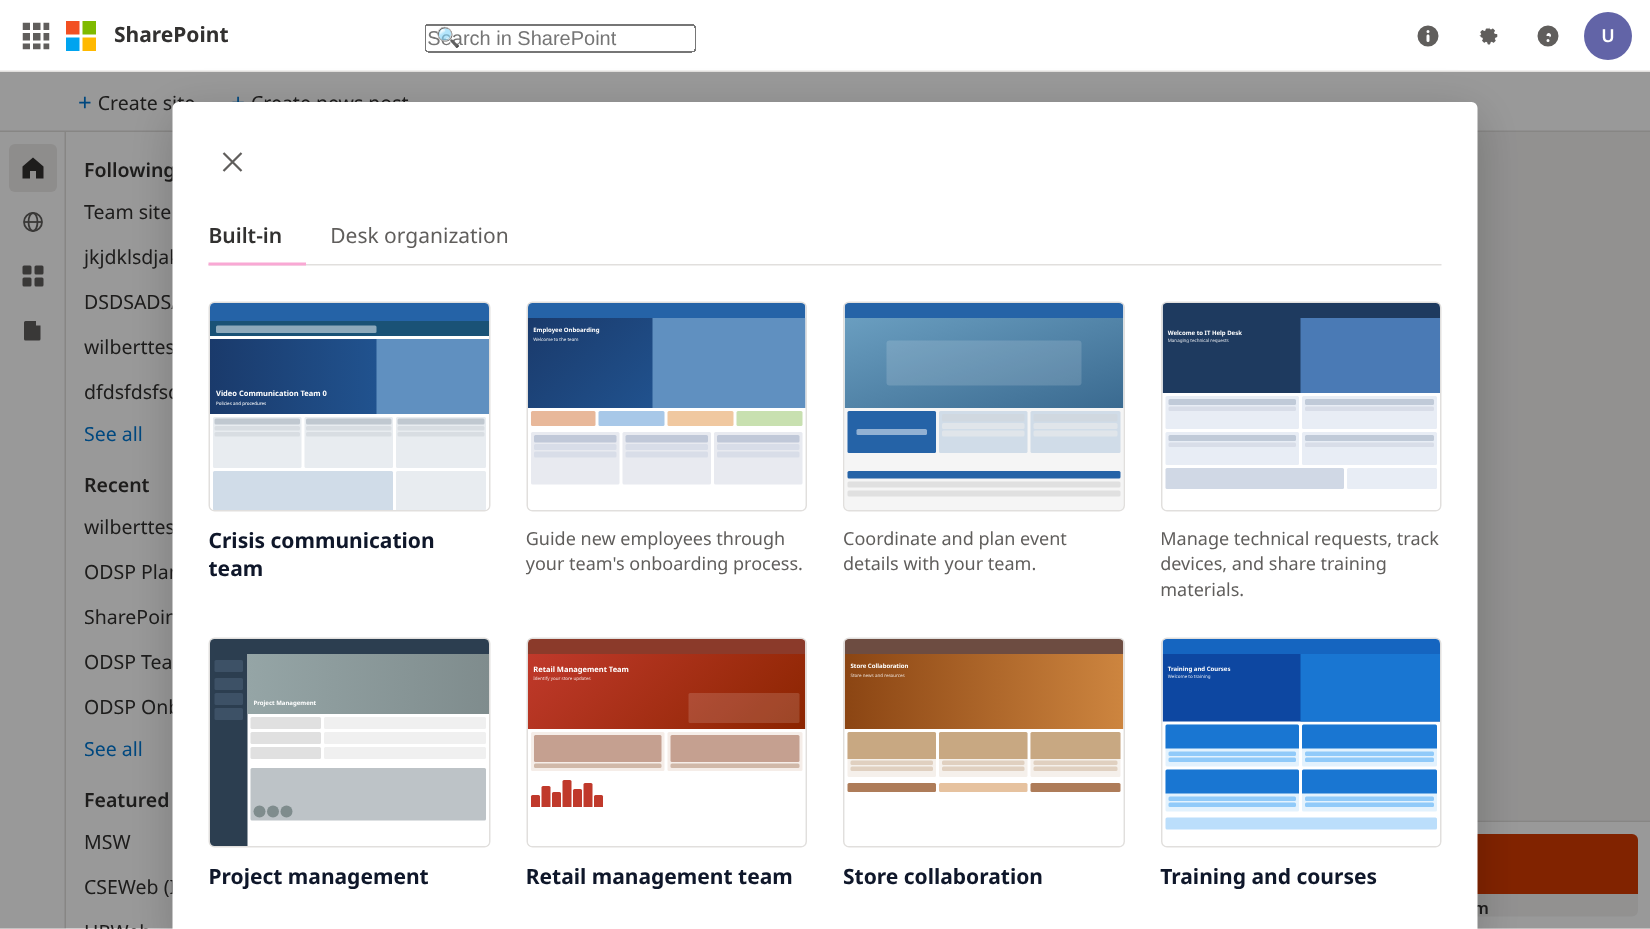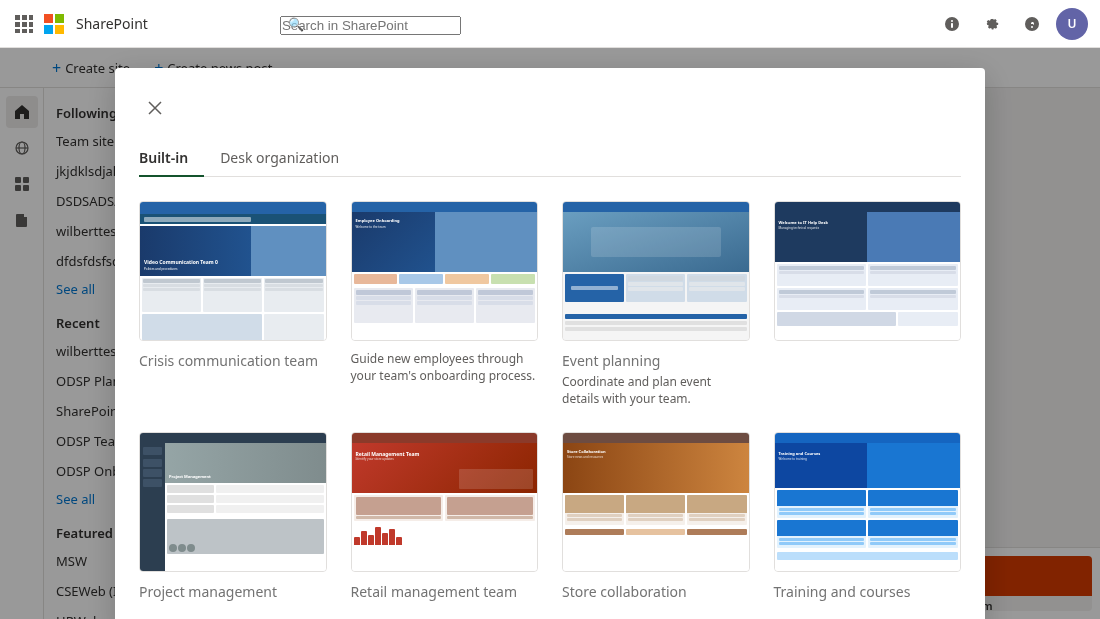--- a/index.html
+++ b/index.html
@@ -27,21 +27,21 @@
     .topbar-grid-icon {
       width: 24px; height: 24px;
       display: flex; align-items: center; justify-content: center;
       cursor: pointer;
     }
     .ms-logo-wrap { display: grid; grid-template-columns: 9px 9px; gap: 2px; width: 20px; height: 20px; }
     .topbar-app-name {
       font-size: 14px;
       color: #323130;
       margin-left: 4px;
-      font-weight: 400;
+      font-weight: 700;
     }
     .topbar-search-wrap {
       position: relative;
       flex: 1;
       max-width: 400px;
       margin: 0 auto;
     }
     .topbar-search-wrap .search-ico {
       position: absolute;
       left: 8px;
@@ -219,21 +219,21 @@
       font-size: 14px;
       color: #605e5c;
       cursor: pointer;
       position: relative;
       border-bottom: 2px solid transparent;
       margin-bottom: -1px;
     }
     .modal-tab.active {
       color: #323130;
       font-weight: 600;
-      border-bottom: 2px solid #14532d;
+      border-bottom: 2px solid #f9a8d4;
     }
     .modal-tab:first-child {
       padding-left: 0;
     }
 
     
     .template-grid {
       display: grid;
       grid-template-columns: repeat(4, 1fr);
       gap: 24px;
@@ -246,22 +246,22 @@
       height: 140px;
       border-radius: 4px;
       overflow: hidden;
       margin-bottom: 10px;
       border: 1px solid #e1dfdd;
       position: relative;
       background: #f8f8f8;
     }
     .template-name {
       font-size: 14px;
-      font-weight: 400;
-      color: #737373;
+      font-weight: 700;
+      color: #0f172a;
       margin-bottom: 4px;
     }
     .template-desc {
       font-size: 12px;
       color: #605e5c;
       line-height: 1.4;
     }
 
     
     .preview {
@@ -647,21 +647,20 @@
                 <div style="height:4px;background:#e0e5ea;border-radius:1px;margin:0 2px"></div>
               </div>
             </div>
             <div class="rows" style="padding:2px 2px 0">
               <div class="row-line" style="background:#2563a7;height:5px"></div>
               <div class="row-line"></div>
               <div class="row-line"></div>
             </div>
           </div>
         </div>
-        <div class="template-name">Event planning</div>
         <div class="template-desc">Coordinate and plan event details with your team.</div>
       </div>
 
       <div class="template-card">
         <div class="template-thumb">
           <div class="preview preview-ithelp">
             <div class="top-bar" style="background:#1e3a5f"></div>
             <div class="hero" style="height:50px;background:#1e3a5f">
               <div class="hero-img"></div>
               <div style="position:absolute;left:4px;top:8px;color:#fff;font-size:4px;font-weight:bold;line-height:1.3">Welcome to IT Help Desk<br><span style="font-size:3px;font-weight:normal;opacity:0.85">Managing technical requests</span></div>
@@ -683,20 +682,21 @@
                 <div style="height:4px;background:#c0cad8;border-radius:1px;margin-bottom:1px"></div>
                 <div style="height:3px;background:#d8dde8;border-radius:1px"></div>
               </div>
             </div>
             <div style="display:flex;gap:2px;padding:0 2px">
               <div style="height:14px;flex:2;background:#d0d8e5;border-radius:1px"></div>
               <div style="height:14px;flex:1;background:#e8edf5;border-radius:1px"></div>
             </div>
           </div>
         </div>
+        <div class="template-desc">Manage technical requests, track devices, and share training materials.</div>
       </div>
 
       <div class="template-card">
         <div class="template-thumb">
           <div class="preview preview-project">
             <div class="top-bar" style="background:#2c3e50"></div>
             <div class="layout" style="height:128px">
               <div class="leftnav2">
                 <div style="height:8px;background:#3d5166;margin:4px 3px;border-radius:1px"></div>
                 <div style="height:8px;background:#3d5166;margin:2px 3px;border-radius:1px"></div>

